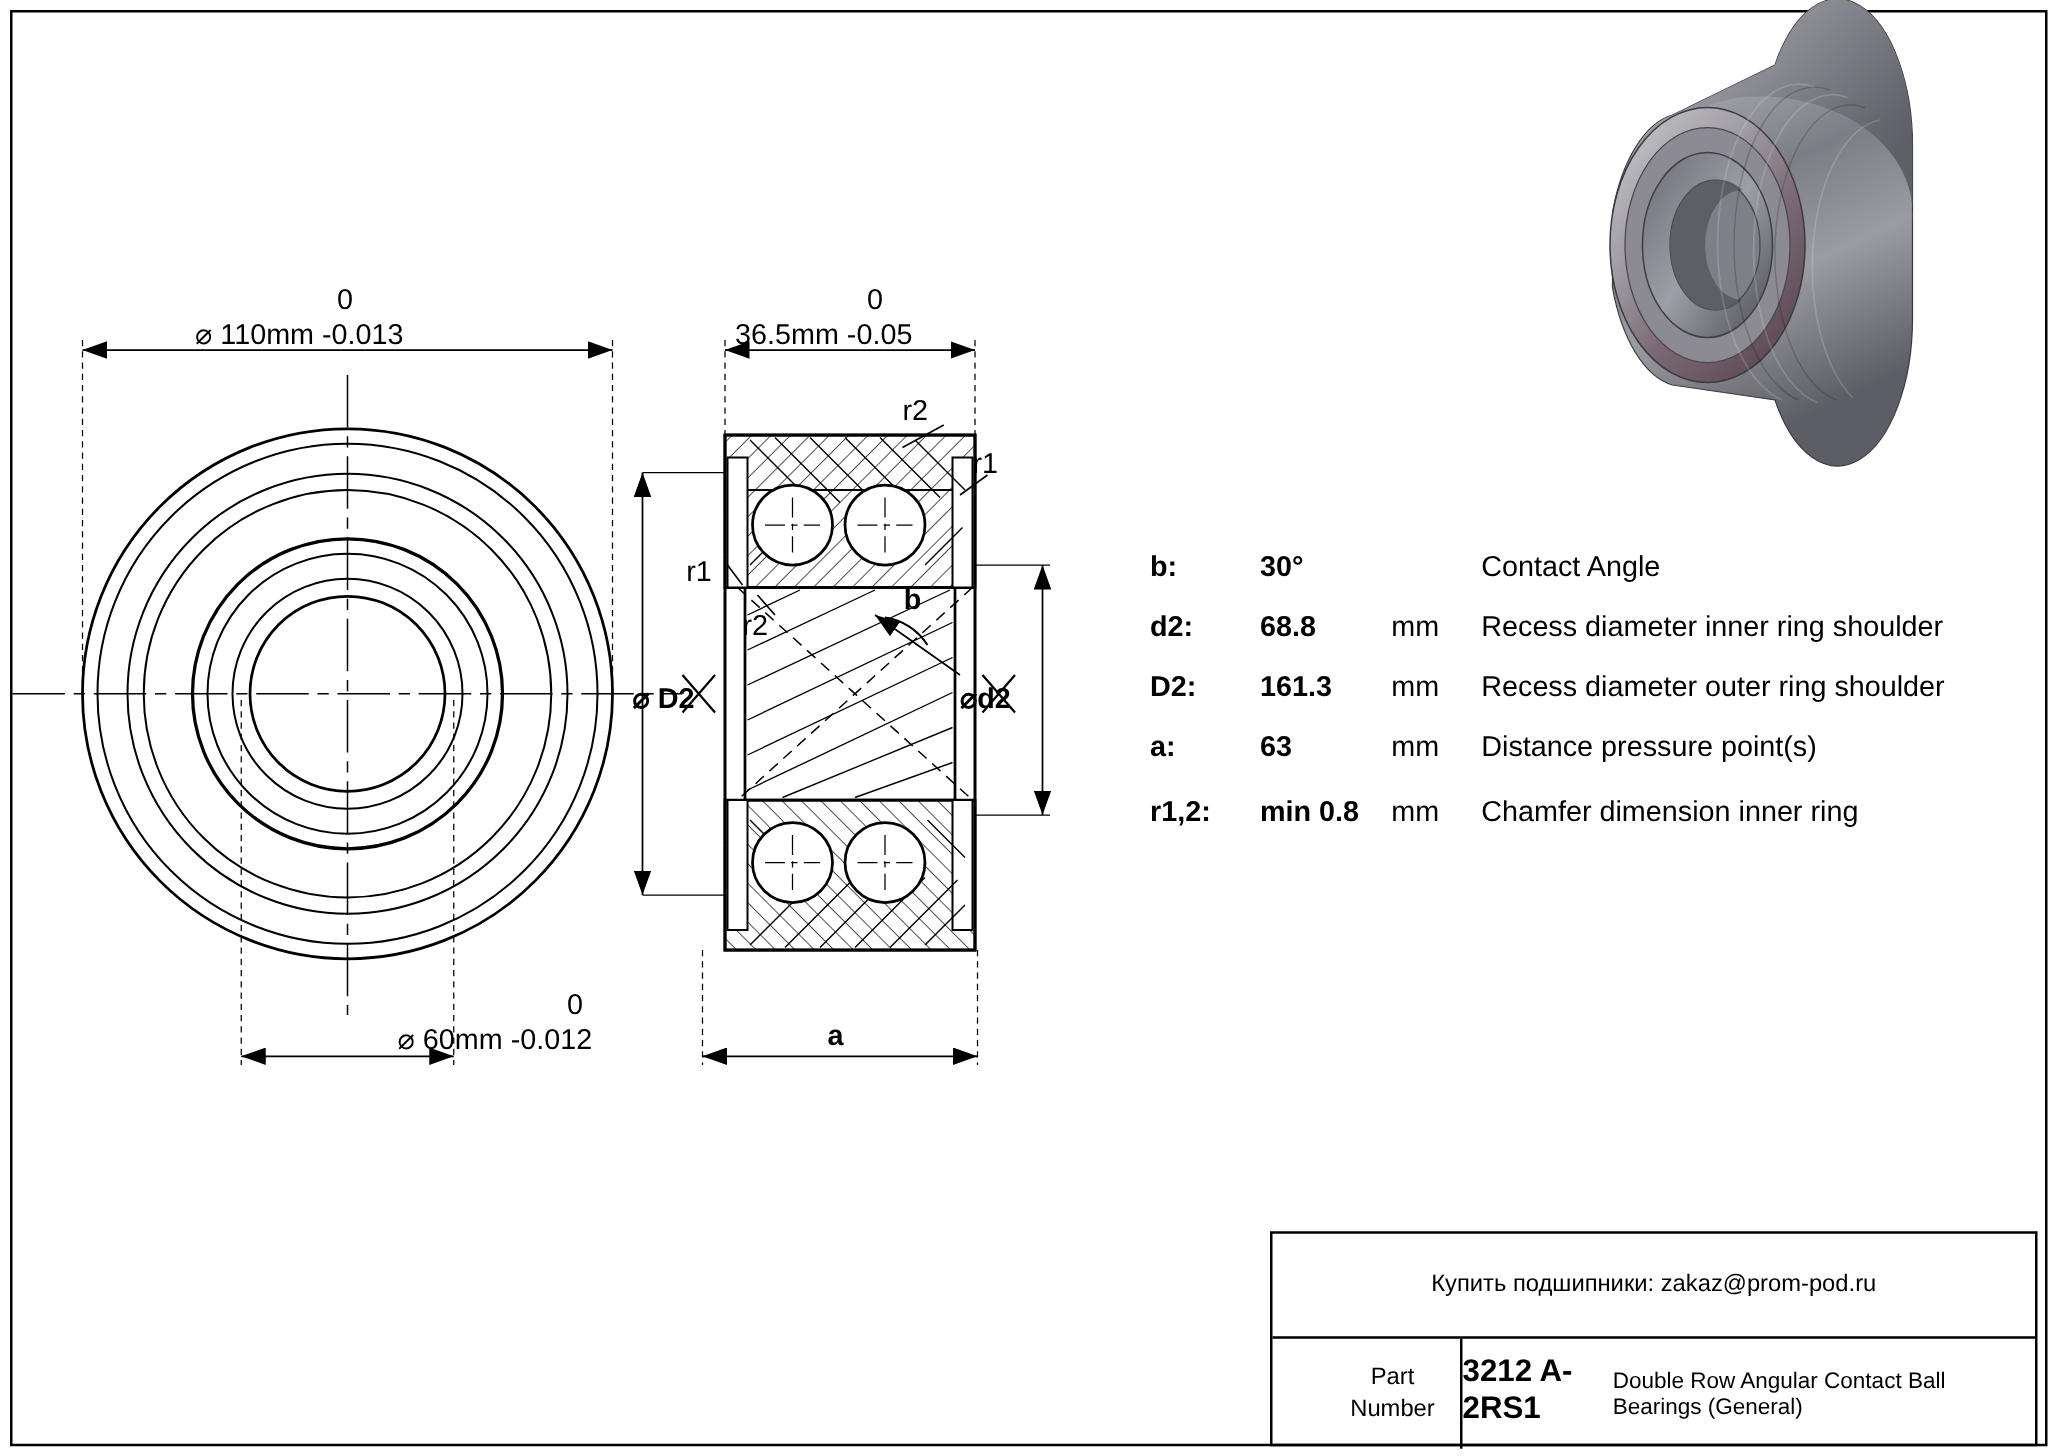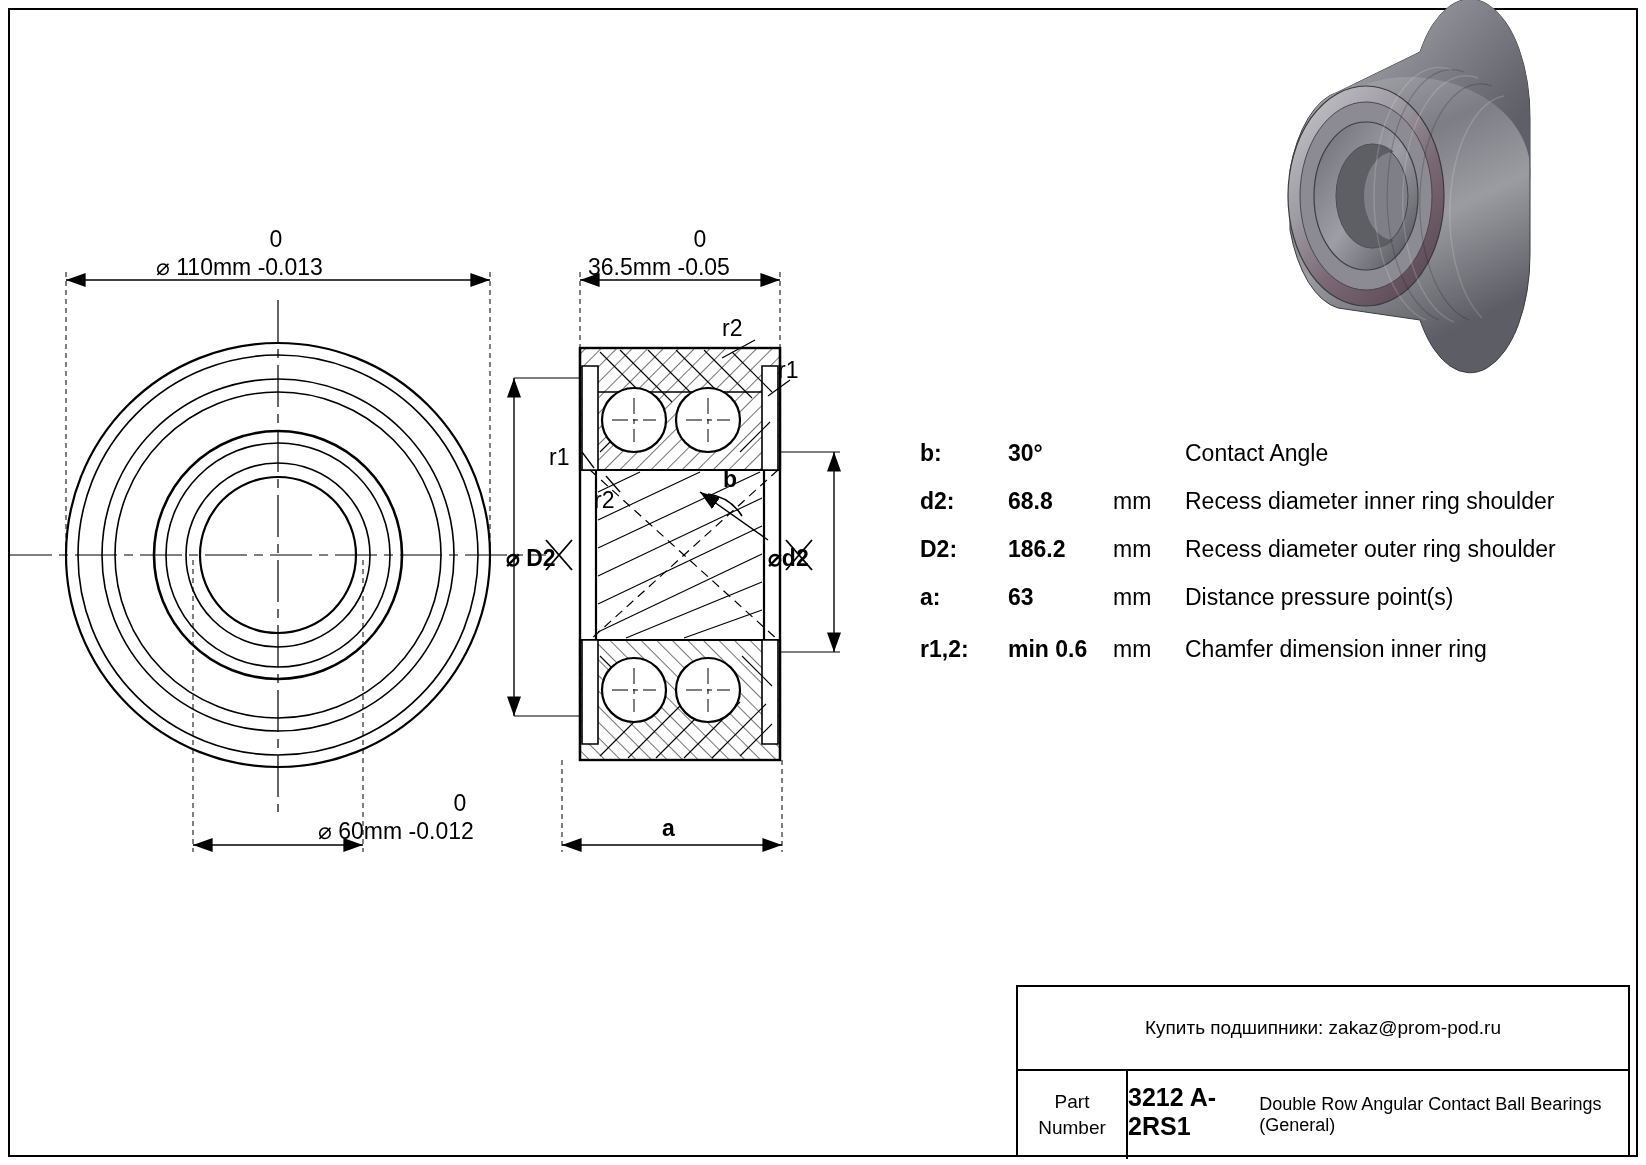--- a/index.html
+++ b/index.html
@@ -98,20 +98,21 @@
   }
   .tb-label {
     width: 108px;
     border-right: 2px solid #000;
     display: flex;
     flex-direction: column;
     align-items: center;
     justify-content: center;
     font-size: 19px;
     line-height: 1.35;
+    margin-left: 42px;
   }
   .tb-part {
     flex: 1;
     display: flex;
     flex-direction: row;
     align-items: center;
     justify-content: center;
   }
   .tb-part-number {
     font-size: 25px;
@@ -390,33 +391,33 @@
       <div class="spec-desc">Contact Angle</div>
     </div>
     <div class="spec-row">
       <div class="spec-sym">d2:</div>
       <div class="spec-val">68.8</div>
       <div class="spec-unit">mm</div>
       <div class="spec-desc">Recess diameter inner ring shoulder</div>
     </div>
     <div class="spec-row">
       <div class="spec-sym">D2:</div>
-      <div class="spec-val">186.2</div>
+      <div class="spec-val">161.3</div>
       <div class="spec-unit">mm</div>
       <div class="spec-desc">Recess diameter outer ring shoulder</div>
     </div>
     <div class="spec-row">
       <div class="spec-sym">a:</div>
       <div class="spec-val">63</div>
       <div class="spec-unit">mm</div>
       <div class="spec-desc">Distance pressure point(s)</div>
     </div>
     <div class="spec-row gap">
       <div class="spec-sym">r1,2:</div>
-      <div class="spec-val">min 0.6</div>
+      <div class="spec-val">min 0.8</div>
       <div class="spec-unit">mm</div>
       <div class="spec-desc">Chamfer dimension inner ring</div>
     </div>
   </div>
 
   <div class="title-block">
     <div class="tb-top">
       <div class="tb-contact">Купить подшипники: zakaz@prom-pod.ru</div>
     </div>
     <div class="tb-bottom">

